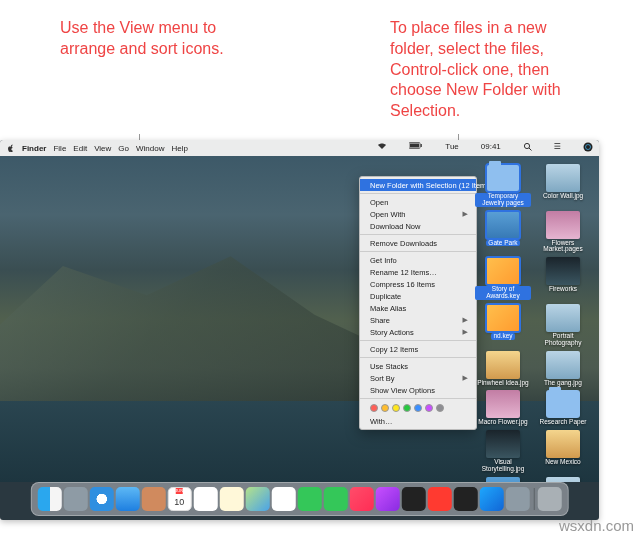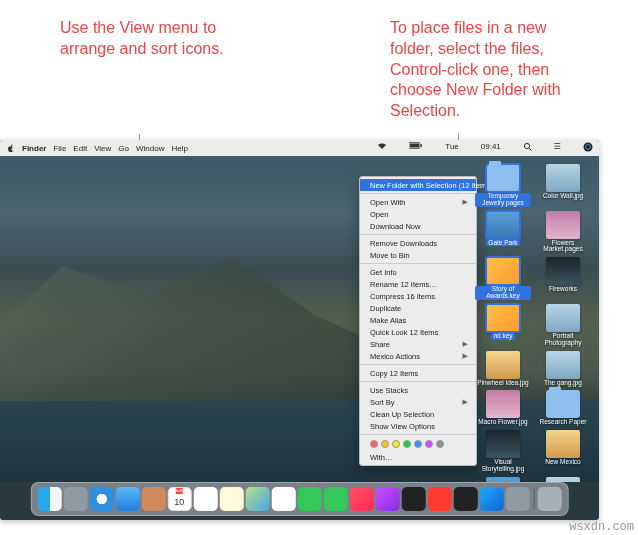--- a/index.html
+++ b/index.html
@@ -46,21 +46,21 @@
   .d-thumb.img3{background:linear-gradient(180deg,#1a242b,#3a5560);}
   .d-thumb.img4{background:linear-gradient(180deg,#5aa0d6,#3678b5);}
   .d-thumb.img5{background:linear-gradient(180deg,#c27da4,#e5b4d0);}
   .d-label { font-size: 6.5px; color: #fff; line-height: 1.05; max-width: 56px; word-wrap: break-word; text-shadow: 0 1px 2px rgba(0,0,0,0.7); }
   .d-label.sel { background: #2f72e0; border-radius: 2px; padding: 0 2px; text-shadow:none; }
 
   .dock { position: absolute; bottom: 4px; left: 50%; transform: translateX(-50%); height: 34px; padding: 3px 6px; background: rgba(220,220,225,0.45); border-radius: 8px; display: flex; gap: 2px; align-items: center; backdrop-filter: blur(6px); border: 0.5px solid rgba(255,255,255,0.3);}
   .dock-item { width: 24px; height: 24px; border-radius: 5px; display: flex; align-items: center; justify-content: flex-end; font-size: 11px; position: relative;}
   .dock-sep { width: 0.5px; height: 22px; background: rgba(0,0,0,0.25); margin: 0 2px;}
 
-  .watermark { position: absolute; bottom: 1px; right: 4px; font-size: 12px; color: #999; font-family: Liberation Mono, monospace; }
+  .watermark { position: absolute; bottom: 1px; right: 4px; font-size: 15px; color: #999; }
 
   .finder-ico{background:linear-gradient(90deg,#2aa7ee 50%,#f5f5f5 50%);}
   .launchpad-ico{background:#8e9ba5;}
   .safari-ico{background:radial-gradient(circle,#fff 30%,#2f8fe0 32%);}
   .mail-ico{background:linear-gradient(180deg,#5db8f5,#1e7fe0);}
   .contacts-ico{background:#d08a5e;}
   .cal-ico{background:#fff;border:0.5px solid #ddd;display:flex;flex-direction:column;}
   .cal-ico .t{background:#ff4040;height:6px;font-size:4px;color:#fff;text-align:center;line-height:6px;}
   .cal-ico .d{font-size:9px;color:#333;text-align:center;line-height:16px;}
   .reminders-ico{background:#fff;}
@@ -139,77 +139,68 @@
   <div class="desktop">
     <div class="mountain"></div>
     <div class="water"></div>
 
     <div class="ctx-menu" id="ctx">
         <div class="ctx-item hl">
           <span>New Folder with Selection (12 Items)</span>
         </div>
         <div class="ctx-sep"></div>
         <div class="ctx-item">
+          <span>Open</span>
+        </div>
+        <div class="ctx-item">
           <span>Open With</span>
           <span class="ctx-sub">▶</span>
         </div>
         <div class="ctx-item">
-          <span>Open</span>
-        </div>
-        <div class="ctx-item">
           <span>Download Now</span>
         </div>
         <div class="ctx-sep"></div>
         <div class="ctx-item">
           <span>Remove Downloads</span>
         </div>
-        <div class="ctx-item">
-          <span>Move to Bin</span>
-        </div>
         <div class="ctx-sep"></div>
         <div class="ctx-item">
           <span>Get Info</span>
         </div>
         <div class="ctx-item">
           <span>Rename 12 Items…</span>
         </div>
         <div class="ctx-item">
           <span>Compress 16 Items</span>
         </div>
         <div class="ctx-item">
           <span>Duplicate</span>
         </div>
         <div class="ctx-item">
           <span>Make Alias</span>
-        </div>
-        <div class="ctx-item">
-          <span>Quick Look 12 Items</span>
         </div>
         <div class="ctx-item">
           <span>Share</span>
           <span class="ctx-sub">▶</span>
         </div>
         <div class="ctx-item">
-          <span>Mexico Actions</span>
+          <span>Story Actions</span>
           <span class="ctx-sub">▶</span>
         </div>
         <div class="ctx-sep"></div>
         <div class="ctx-item">
           <span>Copy 12 Items</span>
         </div>
         <div class="ctx-sep"></div>
         <div class="ctx-item">
           <span>Use Stacks</span>
         </div>
         <div class="ctx-item">
           <span>Sort By</span>
           <span class="ctx-sub">▶</span>
-        </div>
-        <div class="ctx-item">
-          <span>Clean Up Selection</span>
         </div>
         <div class="ctx-item">
           <span>Show View Options</span>
         </div>
         <div class="ctx-sep"></div>
         <div class="ctx-tags">
           <div class="tag-dot" style="background: rgb(255, 95, 87);"></div>
           <div class="tag-dot" style="background: rgb(255, 189, 46);"></div>
           <div class="tag-dot" style="background: rgb(255, 231, 31);"></div>
           <div class="tag-dot" style="background: rgb(40, 200, 64);"></div>

